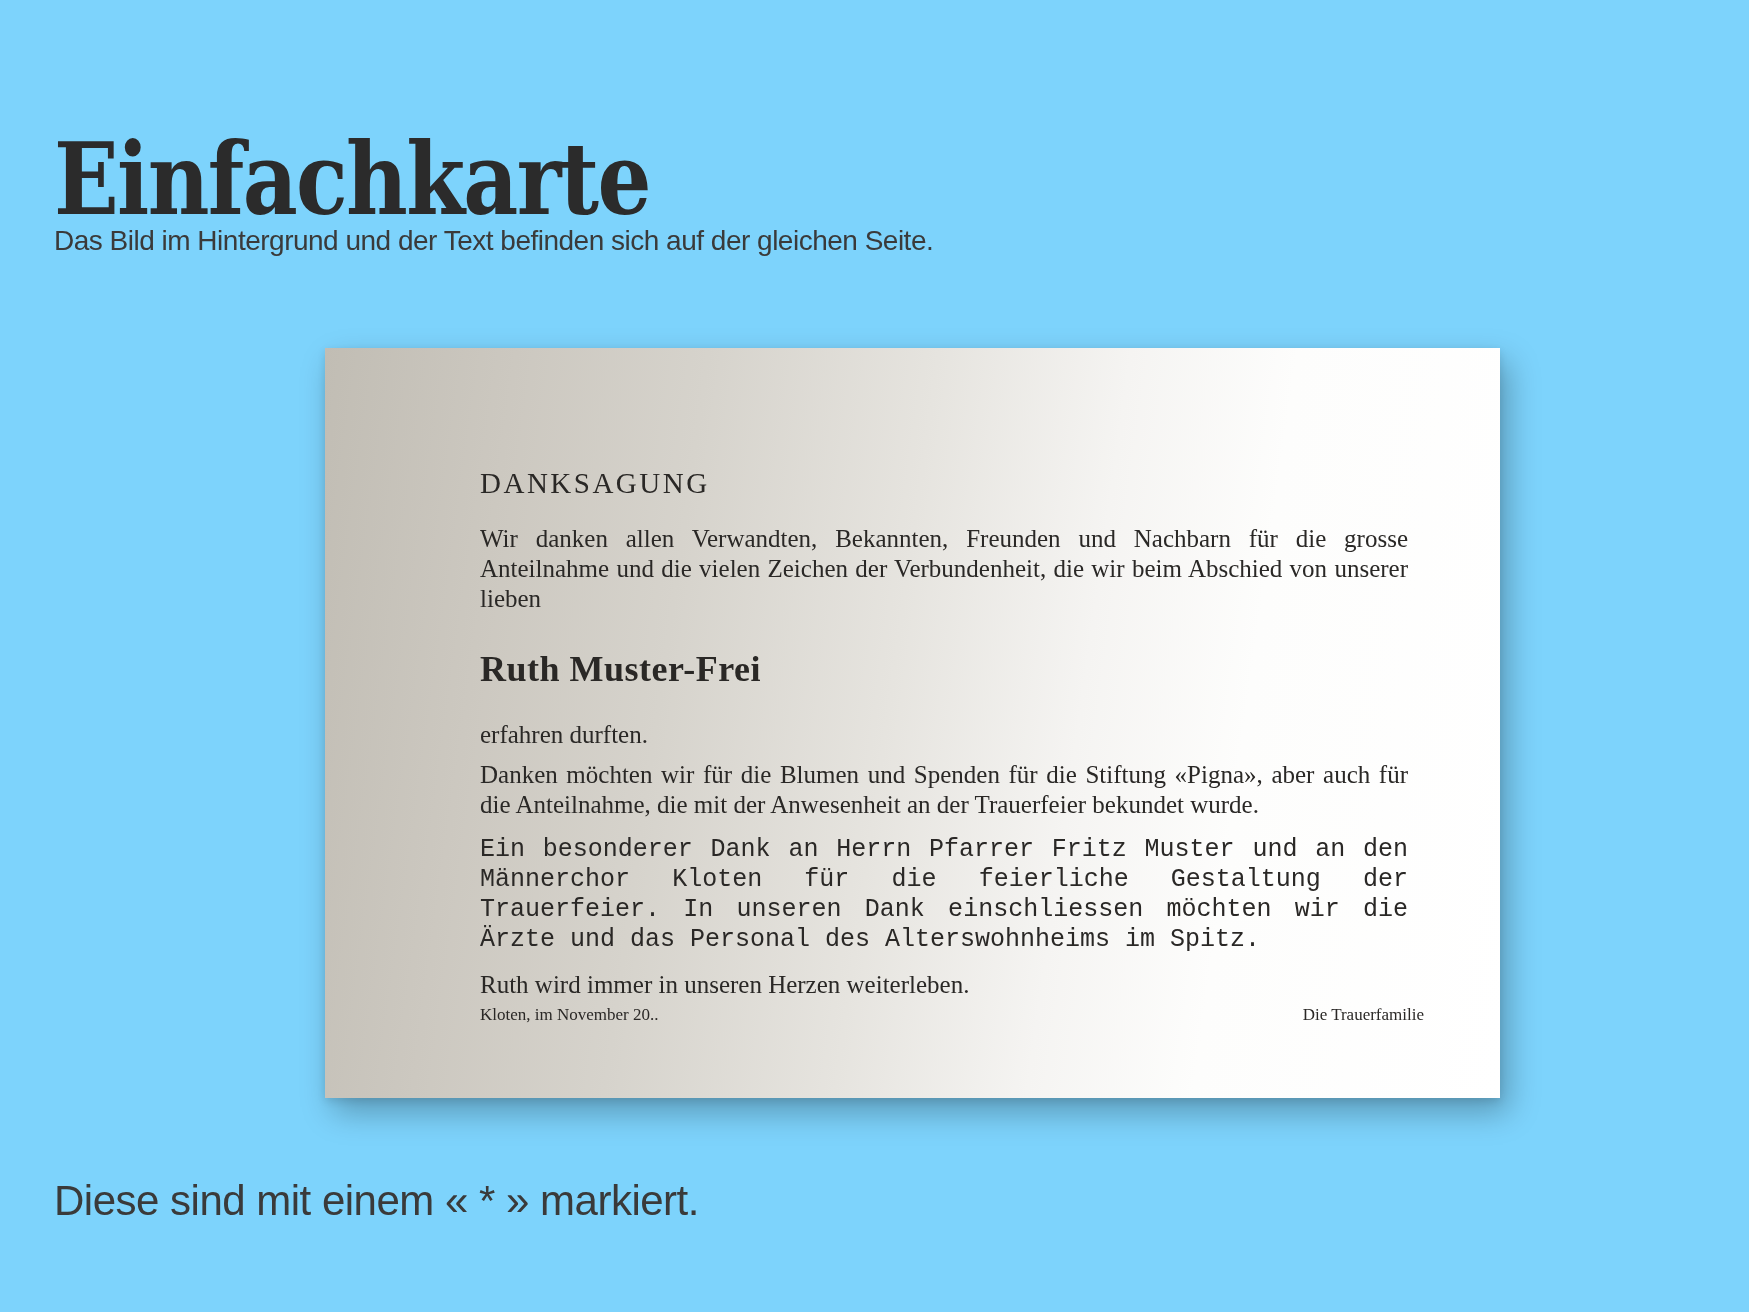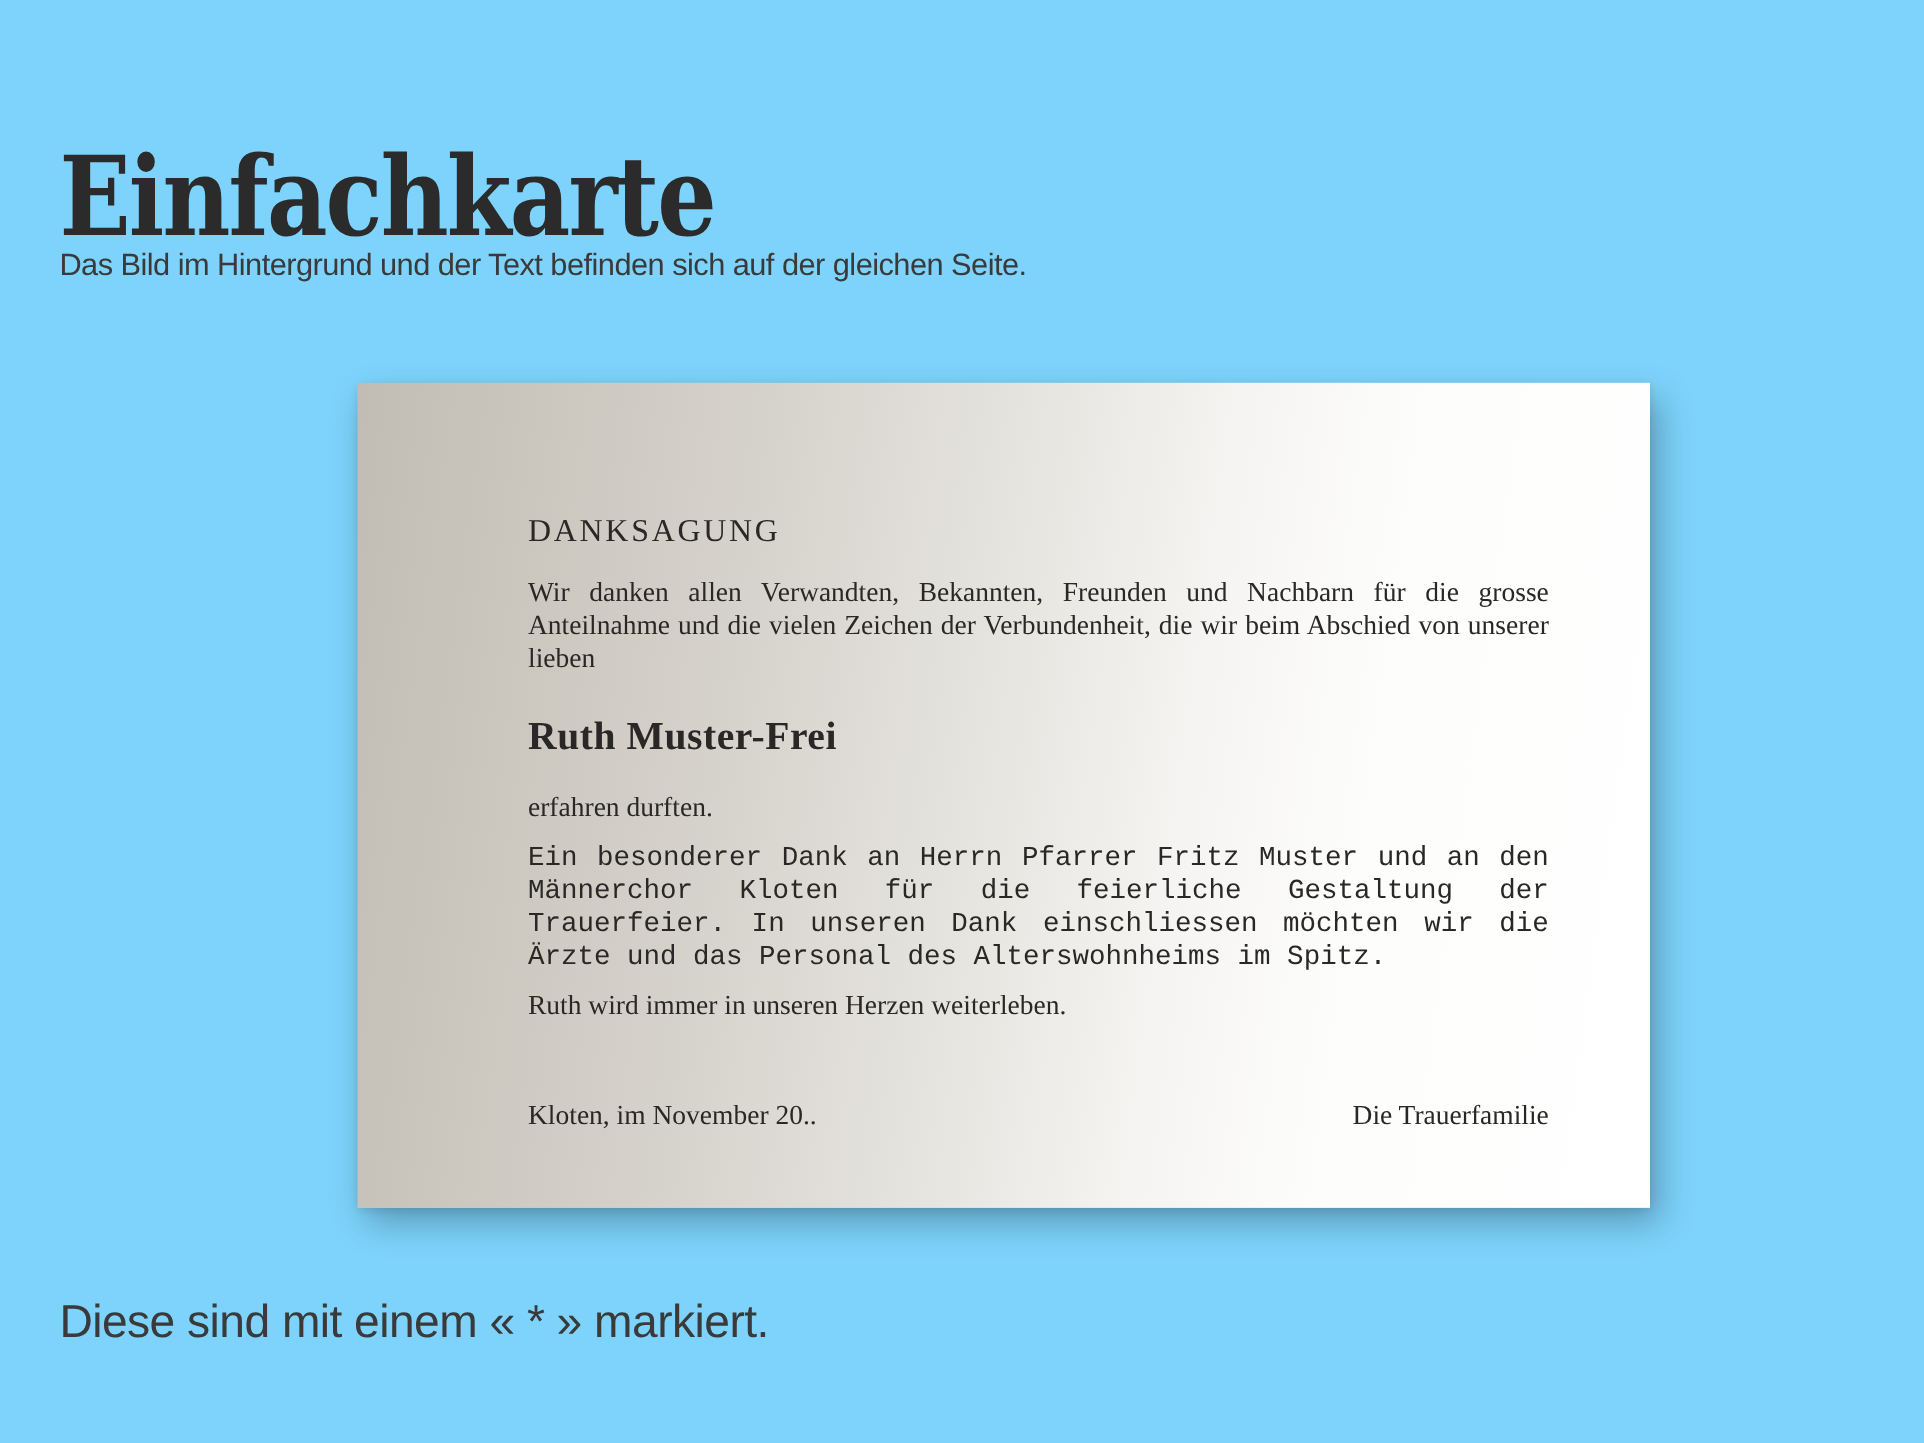--- a/index.html
+++ b/index.html
@@ -100,25 +100,25 @@
     margin: 28px 0 0 0;
     letter-spacing: 0.5px;
   }
   .card .after-name { margin-top: 24px; }
   .card .para2 { margin-top: 10px; }
   .card .para3 { margin-top: 15px; font-family: Liberation Mono, monospace; }
   .card .para4 { margin-top: 15px; }
   .card-footer {
     position: absolute;
     left: 155px;
-    right: 92px;
+    right: 76px;
     top: 652px;
     display: flex;
     justify-content: space-between;
-    font-size: 25px;
+    font-size: 17px;
     line-height: 30px;
     text-align: center;
   }
 </style>
 </head>
 <body>
 
 <div class="stage">
 
   <h1 class="page-title">Einfachkarte</h1>
@@ -129,20 +129,21 @@
     <div class="card-content">
 
       <h2 class="card-heading">DANKSAGUNG</h2>
 
       <p class="intro just">Wir danken allen Verwandten, Bekannten, Freunden und Nachbarn für die grosse Anteilnahme und die vielen Zeichen der Verbundenheit, die wir beim Abschied von unserer lieben</p>
 
       <div class="deceased-name">Ruth Muster-Frei</div>
 
       <p class="after-name">erfahren durften.</p>
 
+      <p class="para2 just">Danken möchten wir für die Blumen und Spenden für die Stiftung «Pigna», aber auch für die Anteilnahme, die mit der Anwesenheit an der Trauerfeier bekundet wurde.</p>
 
       <p class="para3 just">Ein besonderer Dank an Herrn Pfarrer Fritz Muster und an den Männerchor Kloten für die feierliche Gestaltung der Trauerfeier. In unseren Dank einschliessen möchten wir die Ärzte und das Personal des Alterswohnheims im Spitz.</p>
 
       <p class="para4">Ruth wird immer in unseren Herzen weiterleben.</p>
     </div>
 
     <div class="card-footer">
       <span>Kloten, im November 20..</span>
       <span>Die Trauerfamilie</span>
     </div>

